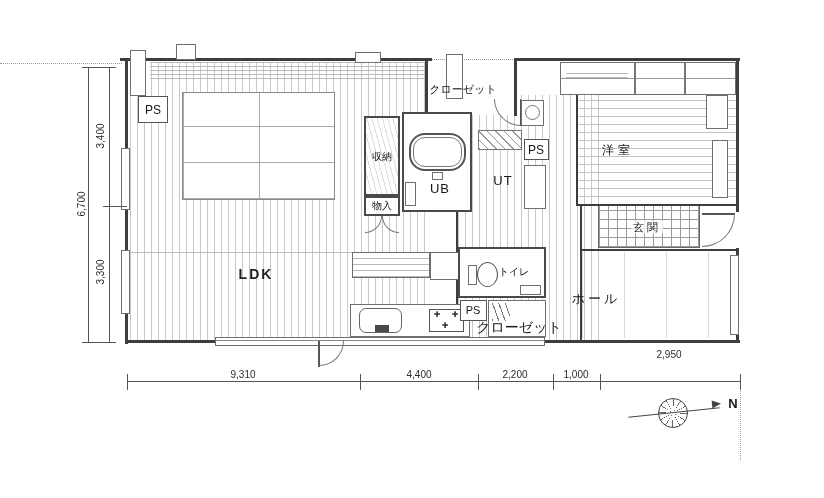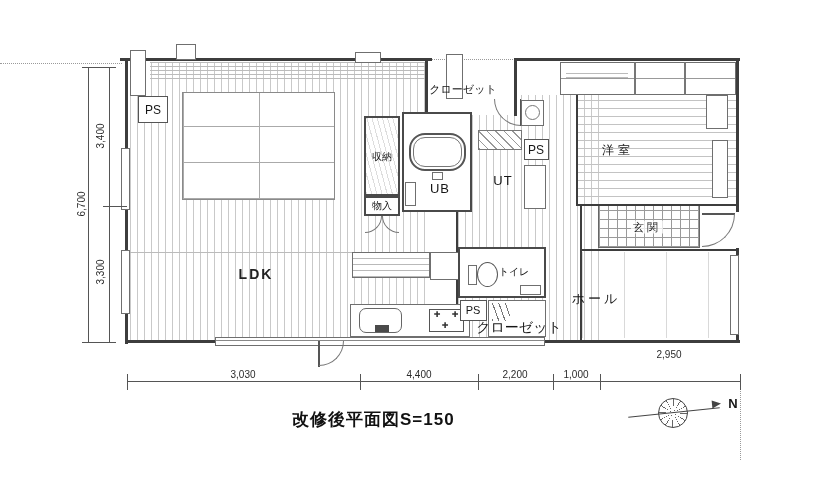--- a/index.html
+++ b/index.html
@@ -180,26 +180,25 @@
   <div class="dim rot" style="left:81px;top:204px;">6,700</div>
   <div class="dim rot" style="left:100px;top:272px;">3,300</div>
 
   <div class="dimline" style="left:127px;top:381px;width:613px;height:1px;"></div>
   <div class="tick" style="left:127px;top:374px;width:1px;height:16px;"></div>
   <div class="tick" style="left:360px;top:374px;width:1px;height:16px;"></div>
   <div class="tick" style="left:478px;top:374px;width:1px;height:16px;"></div>
   <div class="tick" style="left:553px;top:374px;width:1px;height:16px;"></div>
   <div class="tick" style="left:600px;top:374px;width:1px;height:16px;"></div>
   <div class="tick" style="left:740px;top:374px;width:1px;height:16px;"></div>
-  <div class="dim" style="left:243px;top:374px;">3,030</div>
+  <div class="dim" style="left:243px;top:374px;">9,310</div>
   <div class="dim" style="left:419px;top:374px;">4,400</div>
   <div class="dim" style="left:515px;top:374px;">2,200</div>
   <div class="dim" style="left:576px;top:374px;">1,000</div>
   <div class="dim" style="left:669px;top:354px;">2,950</div>
 
-  <div class="title" style="left:292px;top:408px;">改修後平面図S=150</div>
 
   <div class="compass-line" style="left:628px;top:412px;width:92px;transform:rotate(-6deg);"></div>
   <div class="compass-arrow" style="left:712px;top:400px;transform:rotate(-6deg);"></div>
   <div class="compass-circle" style="left:658px;top:398px;width:28px;height:28px;"></div>
   <div class="lbl" style="left:733px;top:403px;font-size:13px;font-weight:bold;">N</div>
 
 </div>
 
 </body></html>

